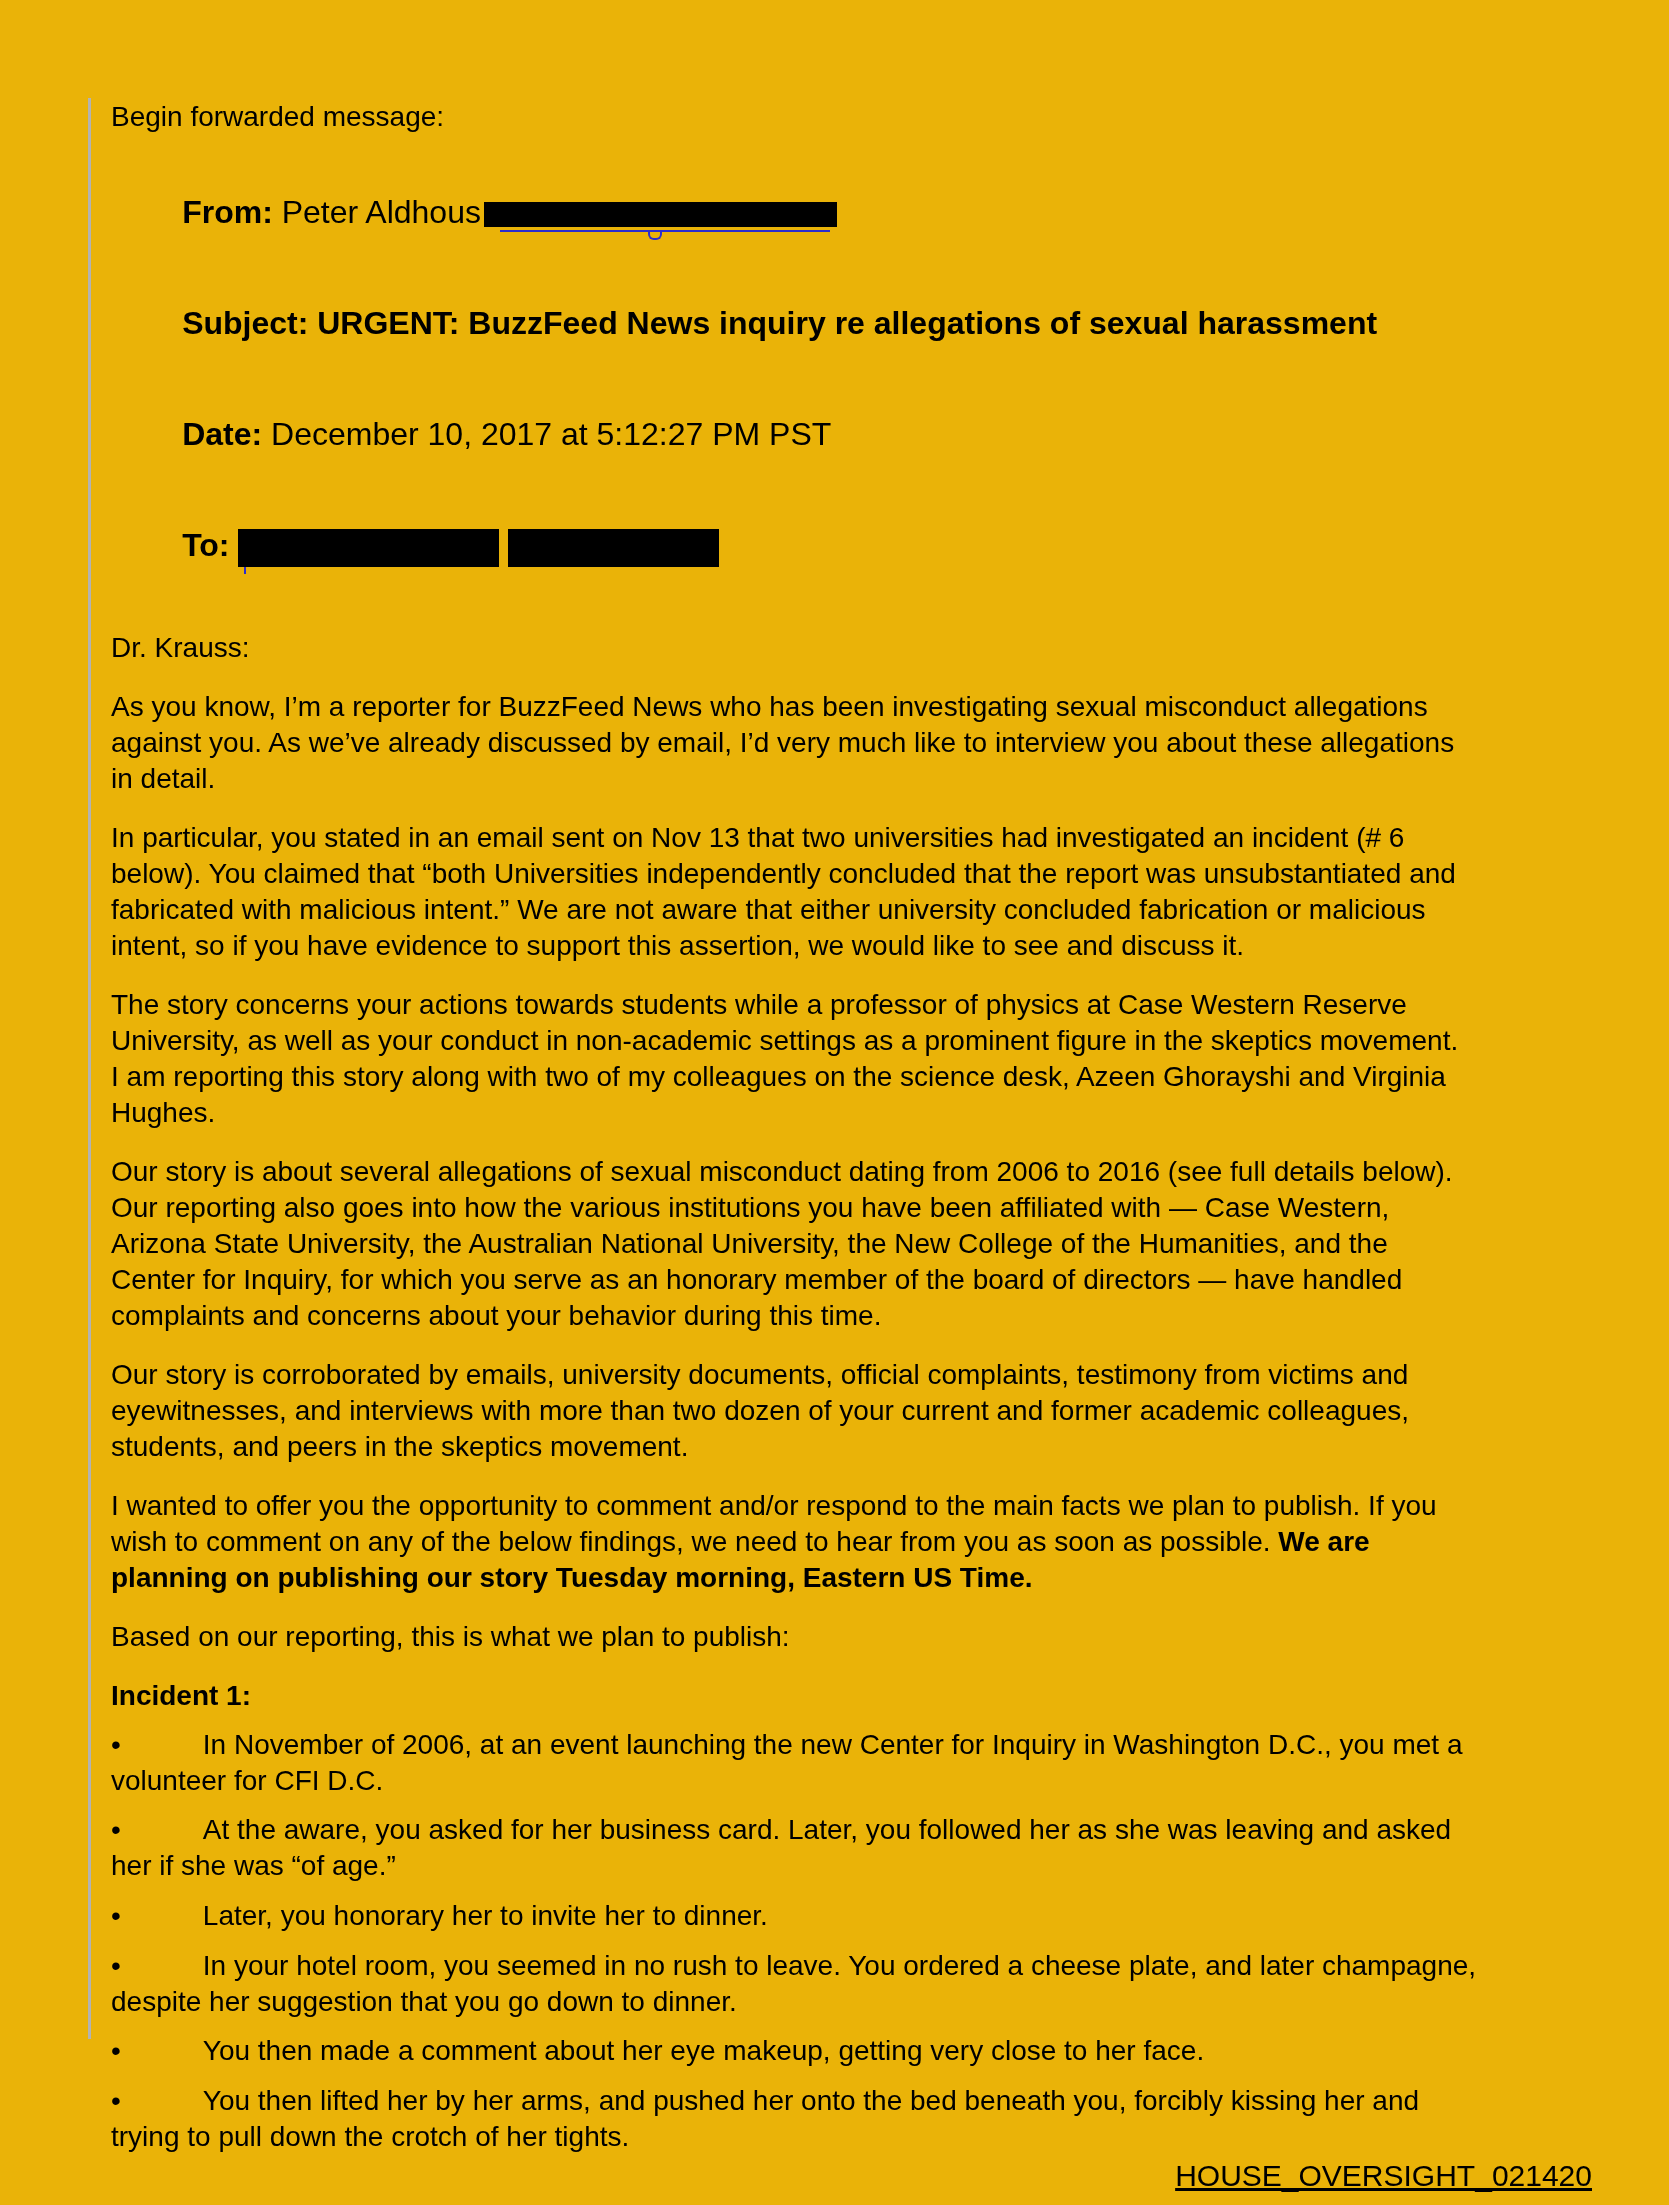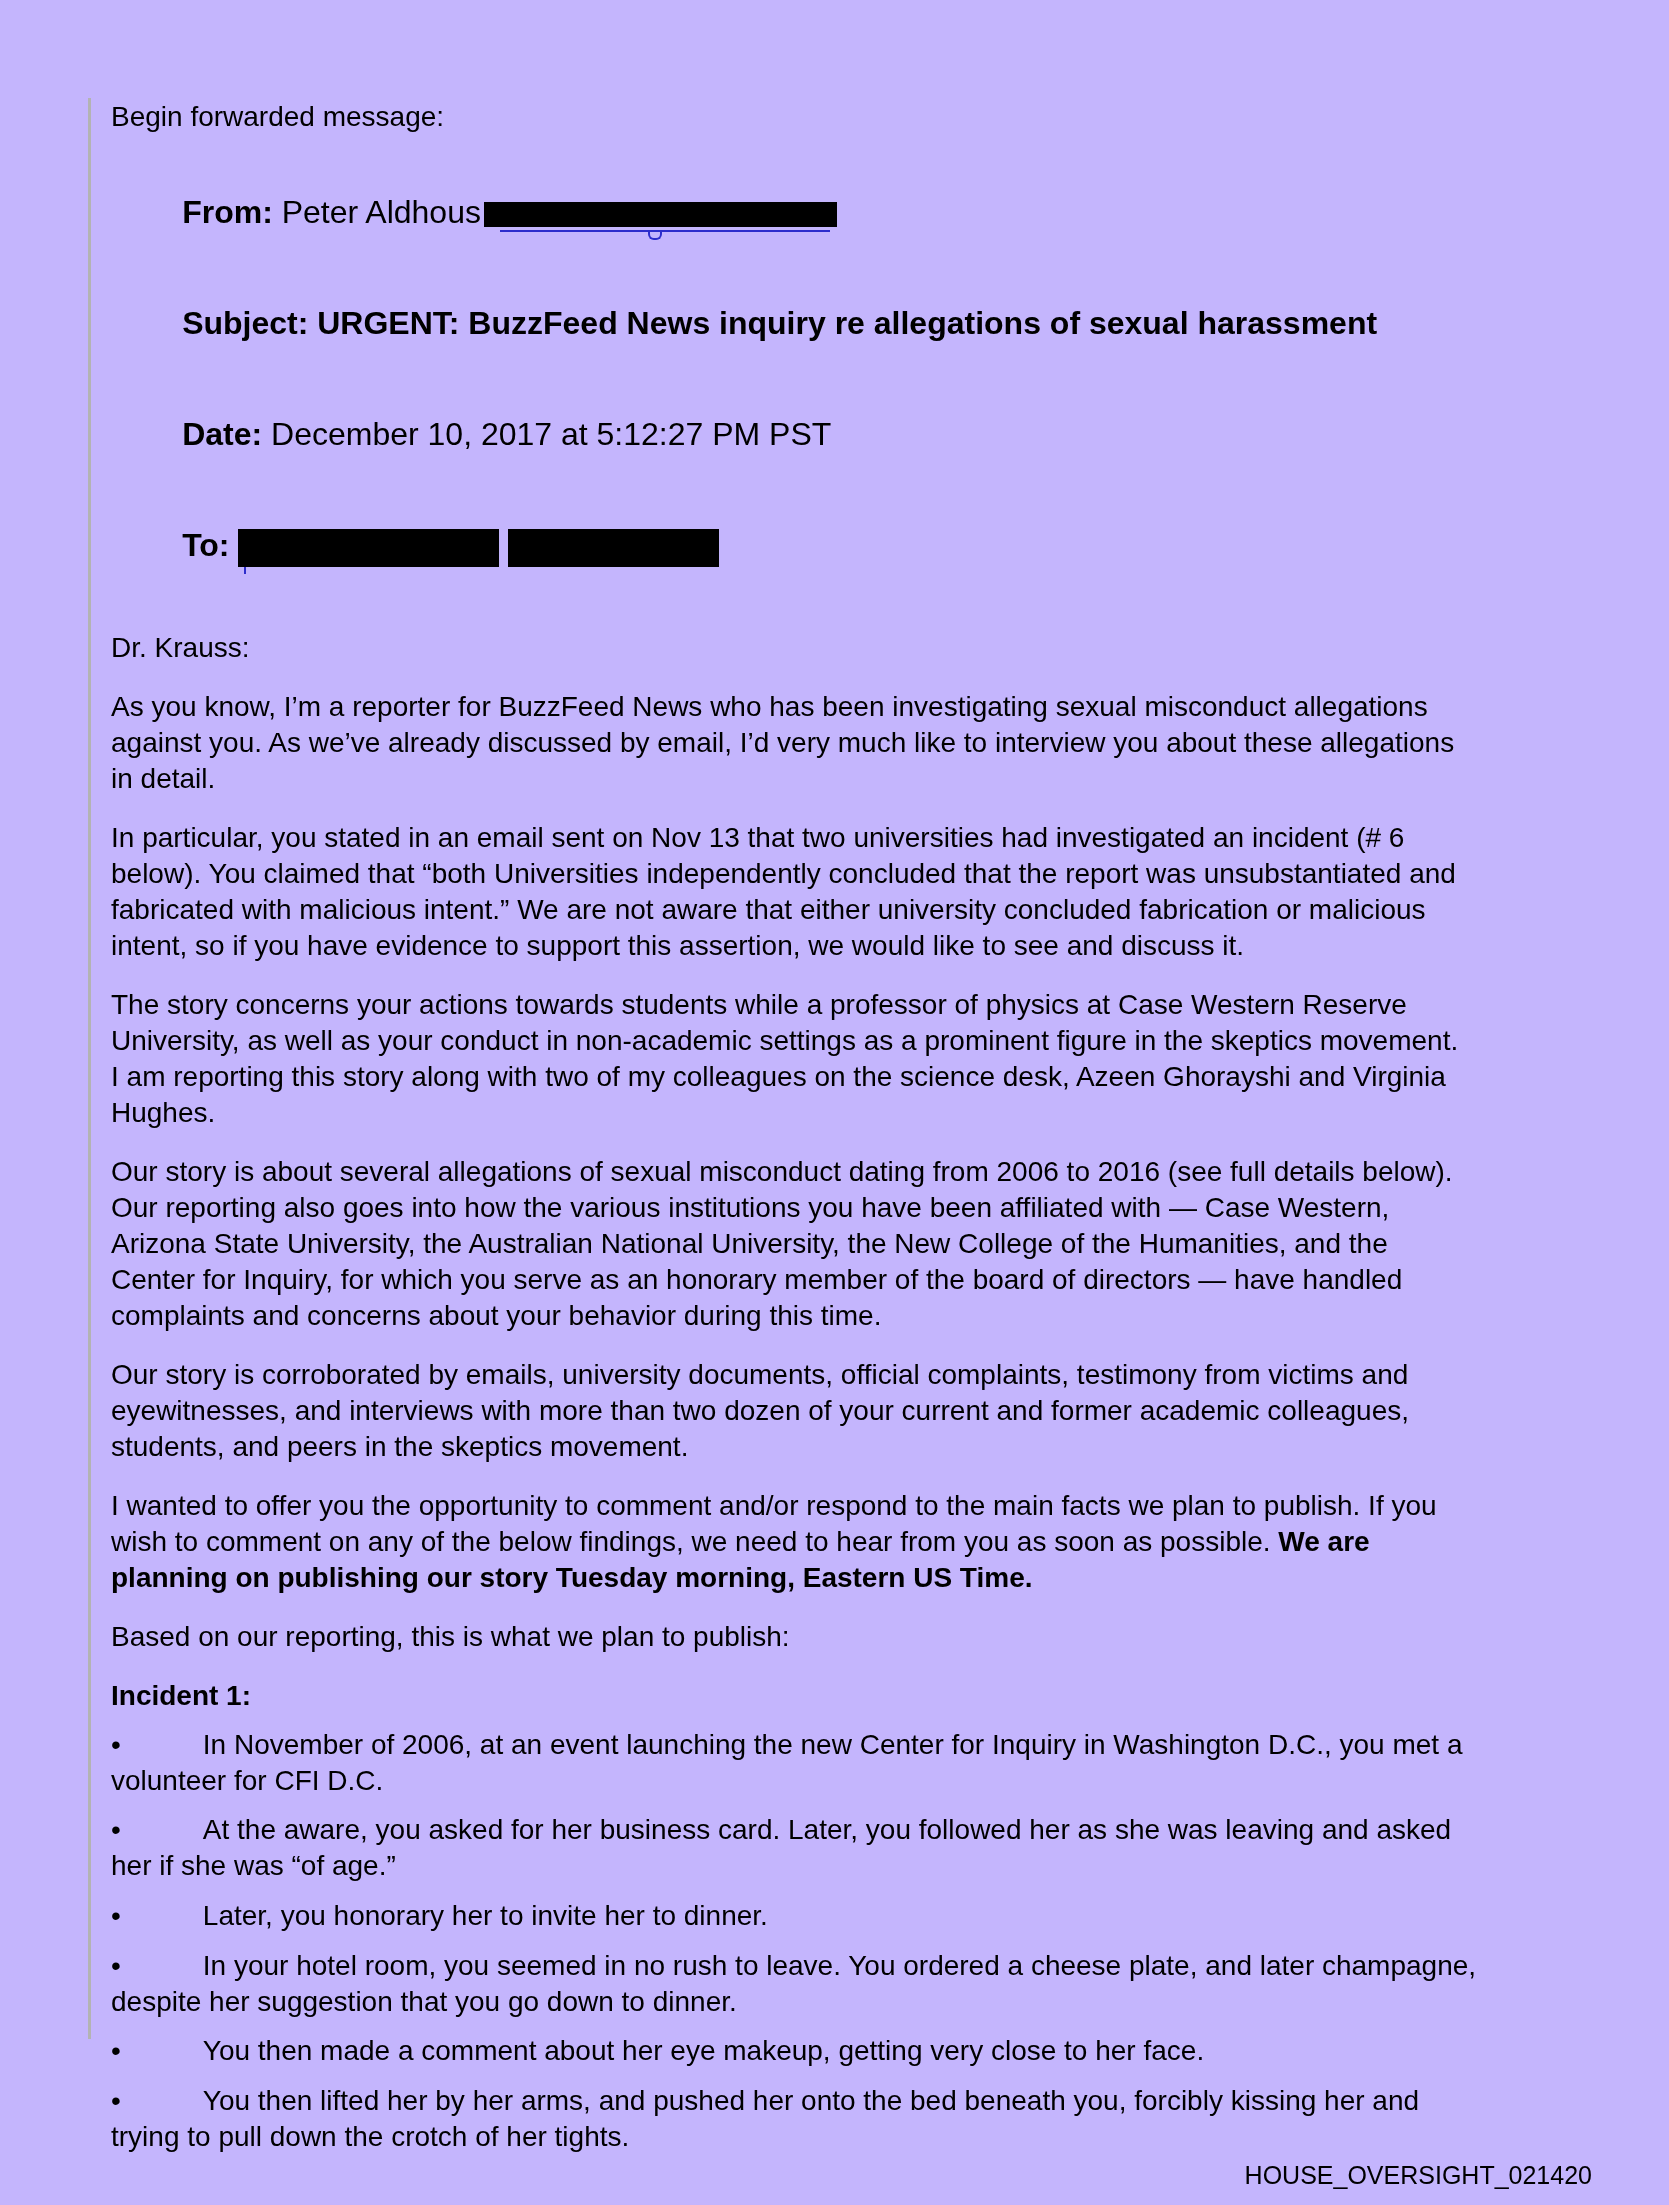--- a/index.html
+++ b/index.html
@@ -1,19 +1,19 @@
 <!DOCTYPE html>
 <html style="font-size:10.5px"><head>
 <meta charset="utf-8">
 <style>
   html,body{margin:0;padding:0;background:#e8e8e8;}
   .page{
     position:relative;
     width:1669px;height:2205px;
-    background:#c4b5fd;
+    background:#eab308;
     font-family:"Liberation Sans", sans-serif;
     color:#000;
     overflow:hidden;
   }
   .quote-bar{
     position:absolute;
     left:88px;top:98px;
     width:2.6px;height:1941px;
     background:#b3b3b3;
   }
@@ -65,22 +65,23 @@
     vertical-align:-11px;
   }
   .email-body{font-size:28px;line-height:36px;}
   .para{margin:0 0 23px 0;white-space:pre;}
   .para.tight{margin-bottom:13px;font-weight:bold;}
   .bullet{margin:0 0 13.7px 0;white-space:pre;}
   .tab{display:inline-block;width:82px;}
   .footer{
     position:absolute;
     top:2159px;right:77px;
-    font-size:25px;line-height:33px;
+    font-size:30px;line-height:33px;
     white-space:pre;
+    text-decoration:underline;
   }
 </style>
 </head>
 <body>
 
 <div class="page">
 
   <div class="quote-bar"></div>
 
   <div class="content">

